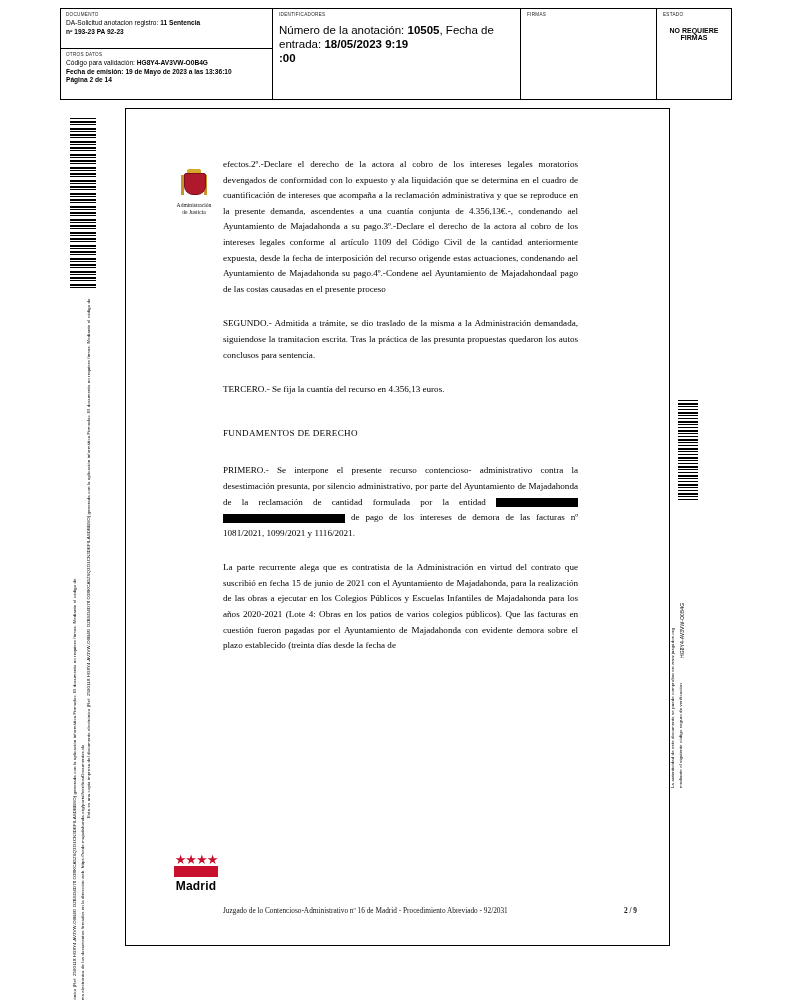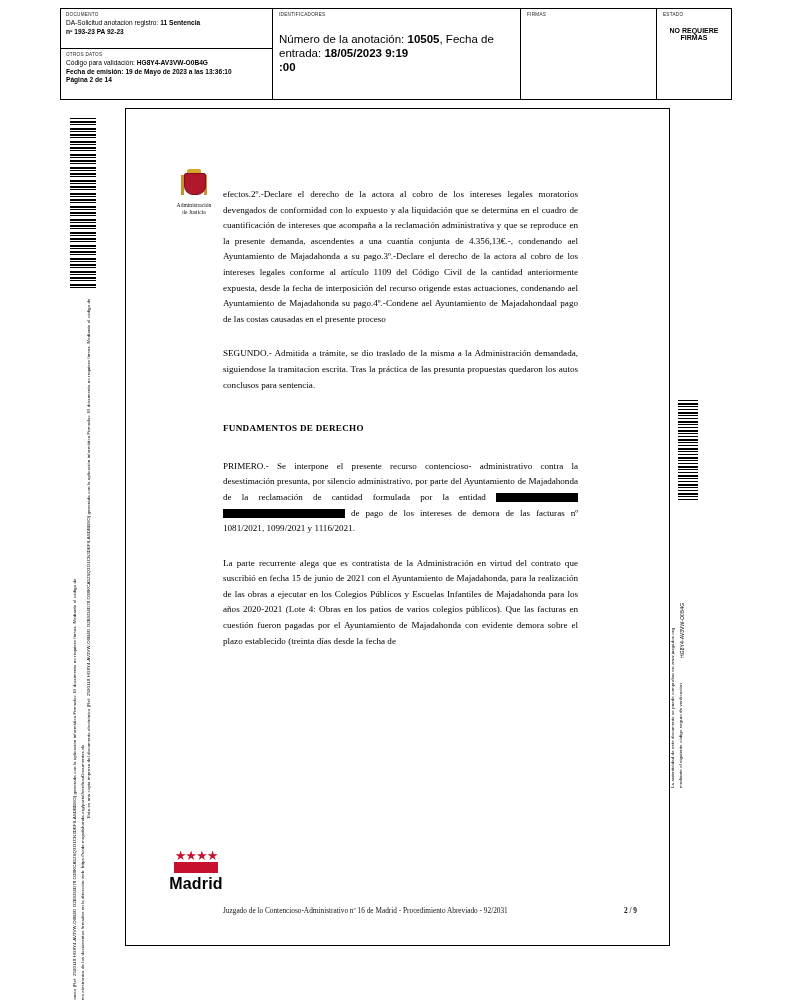--- a/index.html
+++ b/index.html
@@ -64,21 +64,21 @@
     width: 248px;
     box-sizing: border-box;
     border-right: 1px solid #000;
     padding: 3px 6px;
   }
   .hdr-mid .hdr-label { font-size: 4.6px; }
   .anot {
     font-size: 11.5px;
     line-height: 14px;
     font-weight: bold;
-    margin-top: 15px;
+    margin-top: 6px;
   }
   .anot .lbl { font-weight: normal; }
 
   .hdr-firmas {
     width: 136px;
     box-sizing: border-box;
     border-right: 1px solid #000;
     padding: 3px 6px;
   }
   .hdr-estado {
@@ -227,46 +227,45 @@
     line-height: 13px;
   }
   .madrid-bar {
     width: 44px;
     height: 11px;
     background: #c8102e;
     margin: 0 auto;
   }
   .madrid-word {
     font-family: "Liberation Sans", sans-serif;
-    font-size: 16px;
+    font-size: 12px;
     font-weight: bold;
     color: #000;
     margin-top: 2px;
     letter-spacing: .2px;
   }
 
   
   .body {
     position: absolute;
     left: 97px;
-    top: 78px;
+    top: 48px;
     width: 355px;
   }
   .body p {
     margin: 0 0 19px 0;
     font-size: 9.1px;
     line-height: 15.6px;
     text-align: justify;
     text-justify: inter-word;
   }
   .center-head {
     text-align: right;
     margin: 28px 0 22px 0 !important;
     letter-spacing: .3px;
-    font-weight: bold;
   }
   .redact {
     display: inline-block;
     background: #000;
     height: 9px;
     vertical-align: middle;
   }
   .redact.r1 { width: 82px; }
   .redact.r2 { width: 122px; }
 
@@ -356,20 +355,21 @@
 
   <div class="madrid-block">
     <div class="madrid-stars">★★★★</div>
     <div class="madrid-bar"></div>
     <div class="madrid-word">Madrid</div>
   </div>
 
   <div class="body">
     <p>efectos.2º.-Declare el derecho de la actora al cobro de los intereses legales moratorios devengados de conformidad con lo expuesto y ala liquidación que se determina en el cuadro de cuantificación de intereses que acompaña a la reclamación administrativa y que se reproduce en la presente demanda, ascendentes a una cuantía conjunta de 4.356,13€.-, condenando ael Ayuntamiento de Majadahonda a su pago.3º.-Declare el derecho de la actora al cobro de los intereses legales conforme al artículo 1109 del Código Civil de la cantidad anteriormente expuesta, desde la fecha de interposición del recurso origende estas actuaciones, condenando ael Ayuntamiento de Majadahonda su pago.4º.-Condene ael Ayuntamiento de Majadahondaal pago de las costas causadas en el presente proceso</p>
     <p>SEGUNDO.- Admitida a trámite, se dio traslado de la misma a la Administración demandada, siguiendose la tramitacion escrita. Tras la práctica de las presunta propuestas quedaron los autos conclusos para sentencia.</p>
+    <p>TERCERO.- Se fija la cuantía del recurso en 4.356,13 euros.</p>
     <p class="center-head">FUNDAMENTOS DE DERECHO</p>
     <p>
       <span>PRIMERO.- Se interpone el presente recurso contencioso- administrativo contra la desestimación presunta, por silencio administrativo, por parte del Ayuntamiento de Majadahonda de la reclamación de cantidad formulada por la entidad</span>
       <span class="redact r1"></span>
       <span class="redact r2"></span>
       <span>de pago de los intereses de demora de las facturas nº 1081/2021, 1099/2021 y 1116/2021.</span>
     </p>
     <p>La parte recurrente alega que es contratista de la Administración en virtud del contrato que suscribió en fecha 15 de junio de 2021 con el Ayuntamiento de Majadahonda, para la realización de las obras a ejecutar en los Colegios Públicos y Escuelas Infantiles de Majadahonda para los años 2020-2021 (Lote 4: Obras en los patios de varios colegios públicos). Que las facturas en cuestión fueron pagadas por el Ayuntamiento de Majadahonda con evidente demora sobre el plazo establecido (treinta días desde la fecha de</p>
   </div>
 

